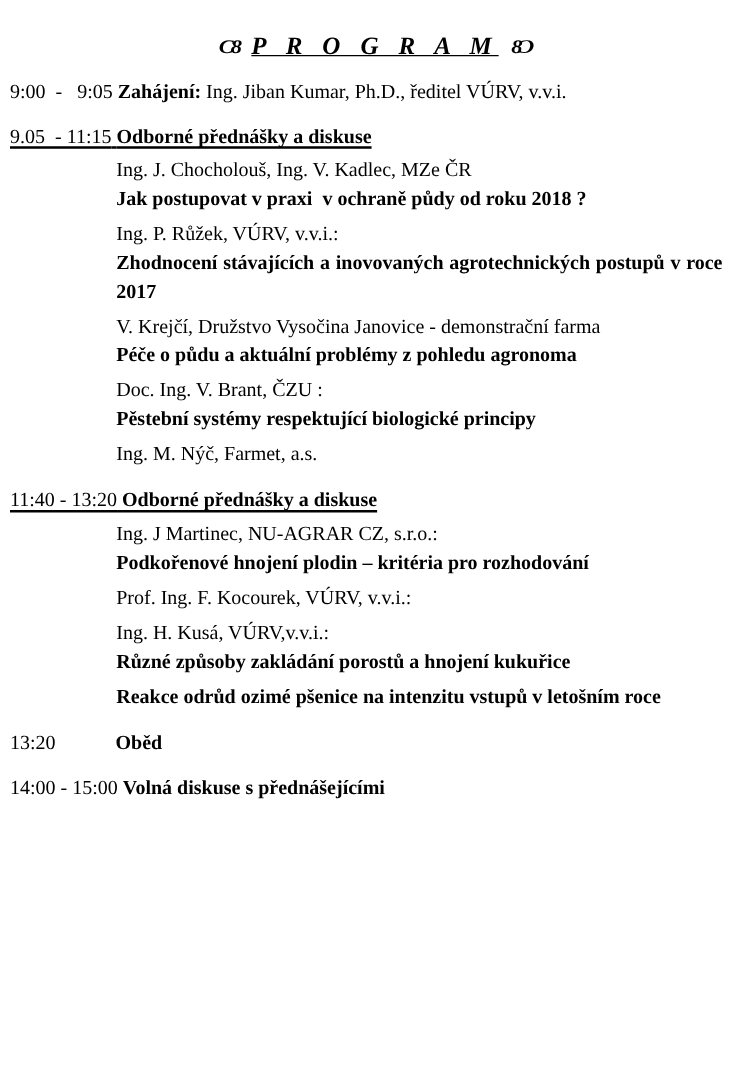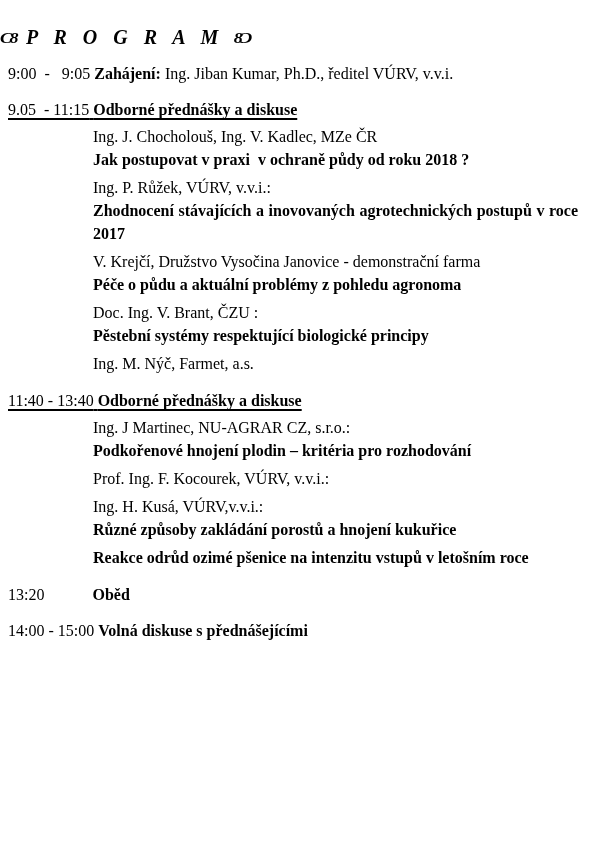--- a/index.html
+++ b/index.html
@@ -10,25 +10,26 @@
     font-family:"Liberation Serif","DejaVu Serif",serif;
     font-size:16px;
     overflow:hidden;
   }
   .page{
     box-sizing:border-box;
     width:600px;height:865px;
     padding-top:24px;
   }
   .doc-title{
-    text-align:left;
+    text-align:center;
     line-height:26px;
     font-weight:bold;
     font-style:italic;
     white-space:pre;
+    text-decoration:underline;
   }
   .title-word{
     font-size:20px;
     letter-spacing:5.5px;
     margin:0 10px;
   }
   .ornament{
     font-size:18px;
     letter-spacing:-2.5px;
     display:inline-block;
@@ -81,21 +82,21 @@
           <div class="talk">
             <div class="speaker">Doc. Ing. V. Brant, ČZU :</div>
             <div class="talk-title">Pěstební systémy respektující biologické principy</div>
           </div>
           <div class="talk">
             <div class="speaker">Ing. M. Nýč, Farmet, a.s.</div>
           </div>
         </div>
       </div>
       <div class="row section">
-        <div class="line"><span class="time">11:40 - 13:40</span> <span class="label">Odborné přednášky a diskuse</span></div>
+        <div class="line"><span class="time">11:40 - 13:20</span> <span class="label">Odborné přednášky a diskuse</span></div>
         <div class="talks">
           <div class="talk">
             <div class="speaker">Ing. J Martinec, NU-AGRAR CZ, s.r.o.:</div>
             <div class="talk-title">Podkořenové hnojení plodin – kritéria pro rozhodování</div>
           </div>
           <div class="talk">
             <div class="speaker">Prof. Ing. F. Kocourek, VÚRV, v.v.i.:</div>
           </div>
           <div class="talk">
             <div class="speaker">Ing. H. Kusá, VÚRV,v.v.i.:</div>

